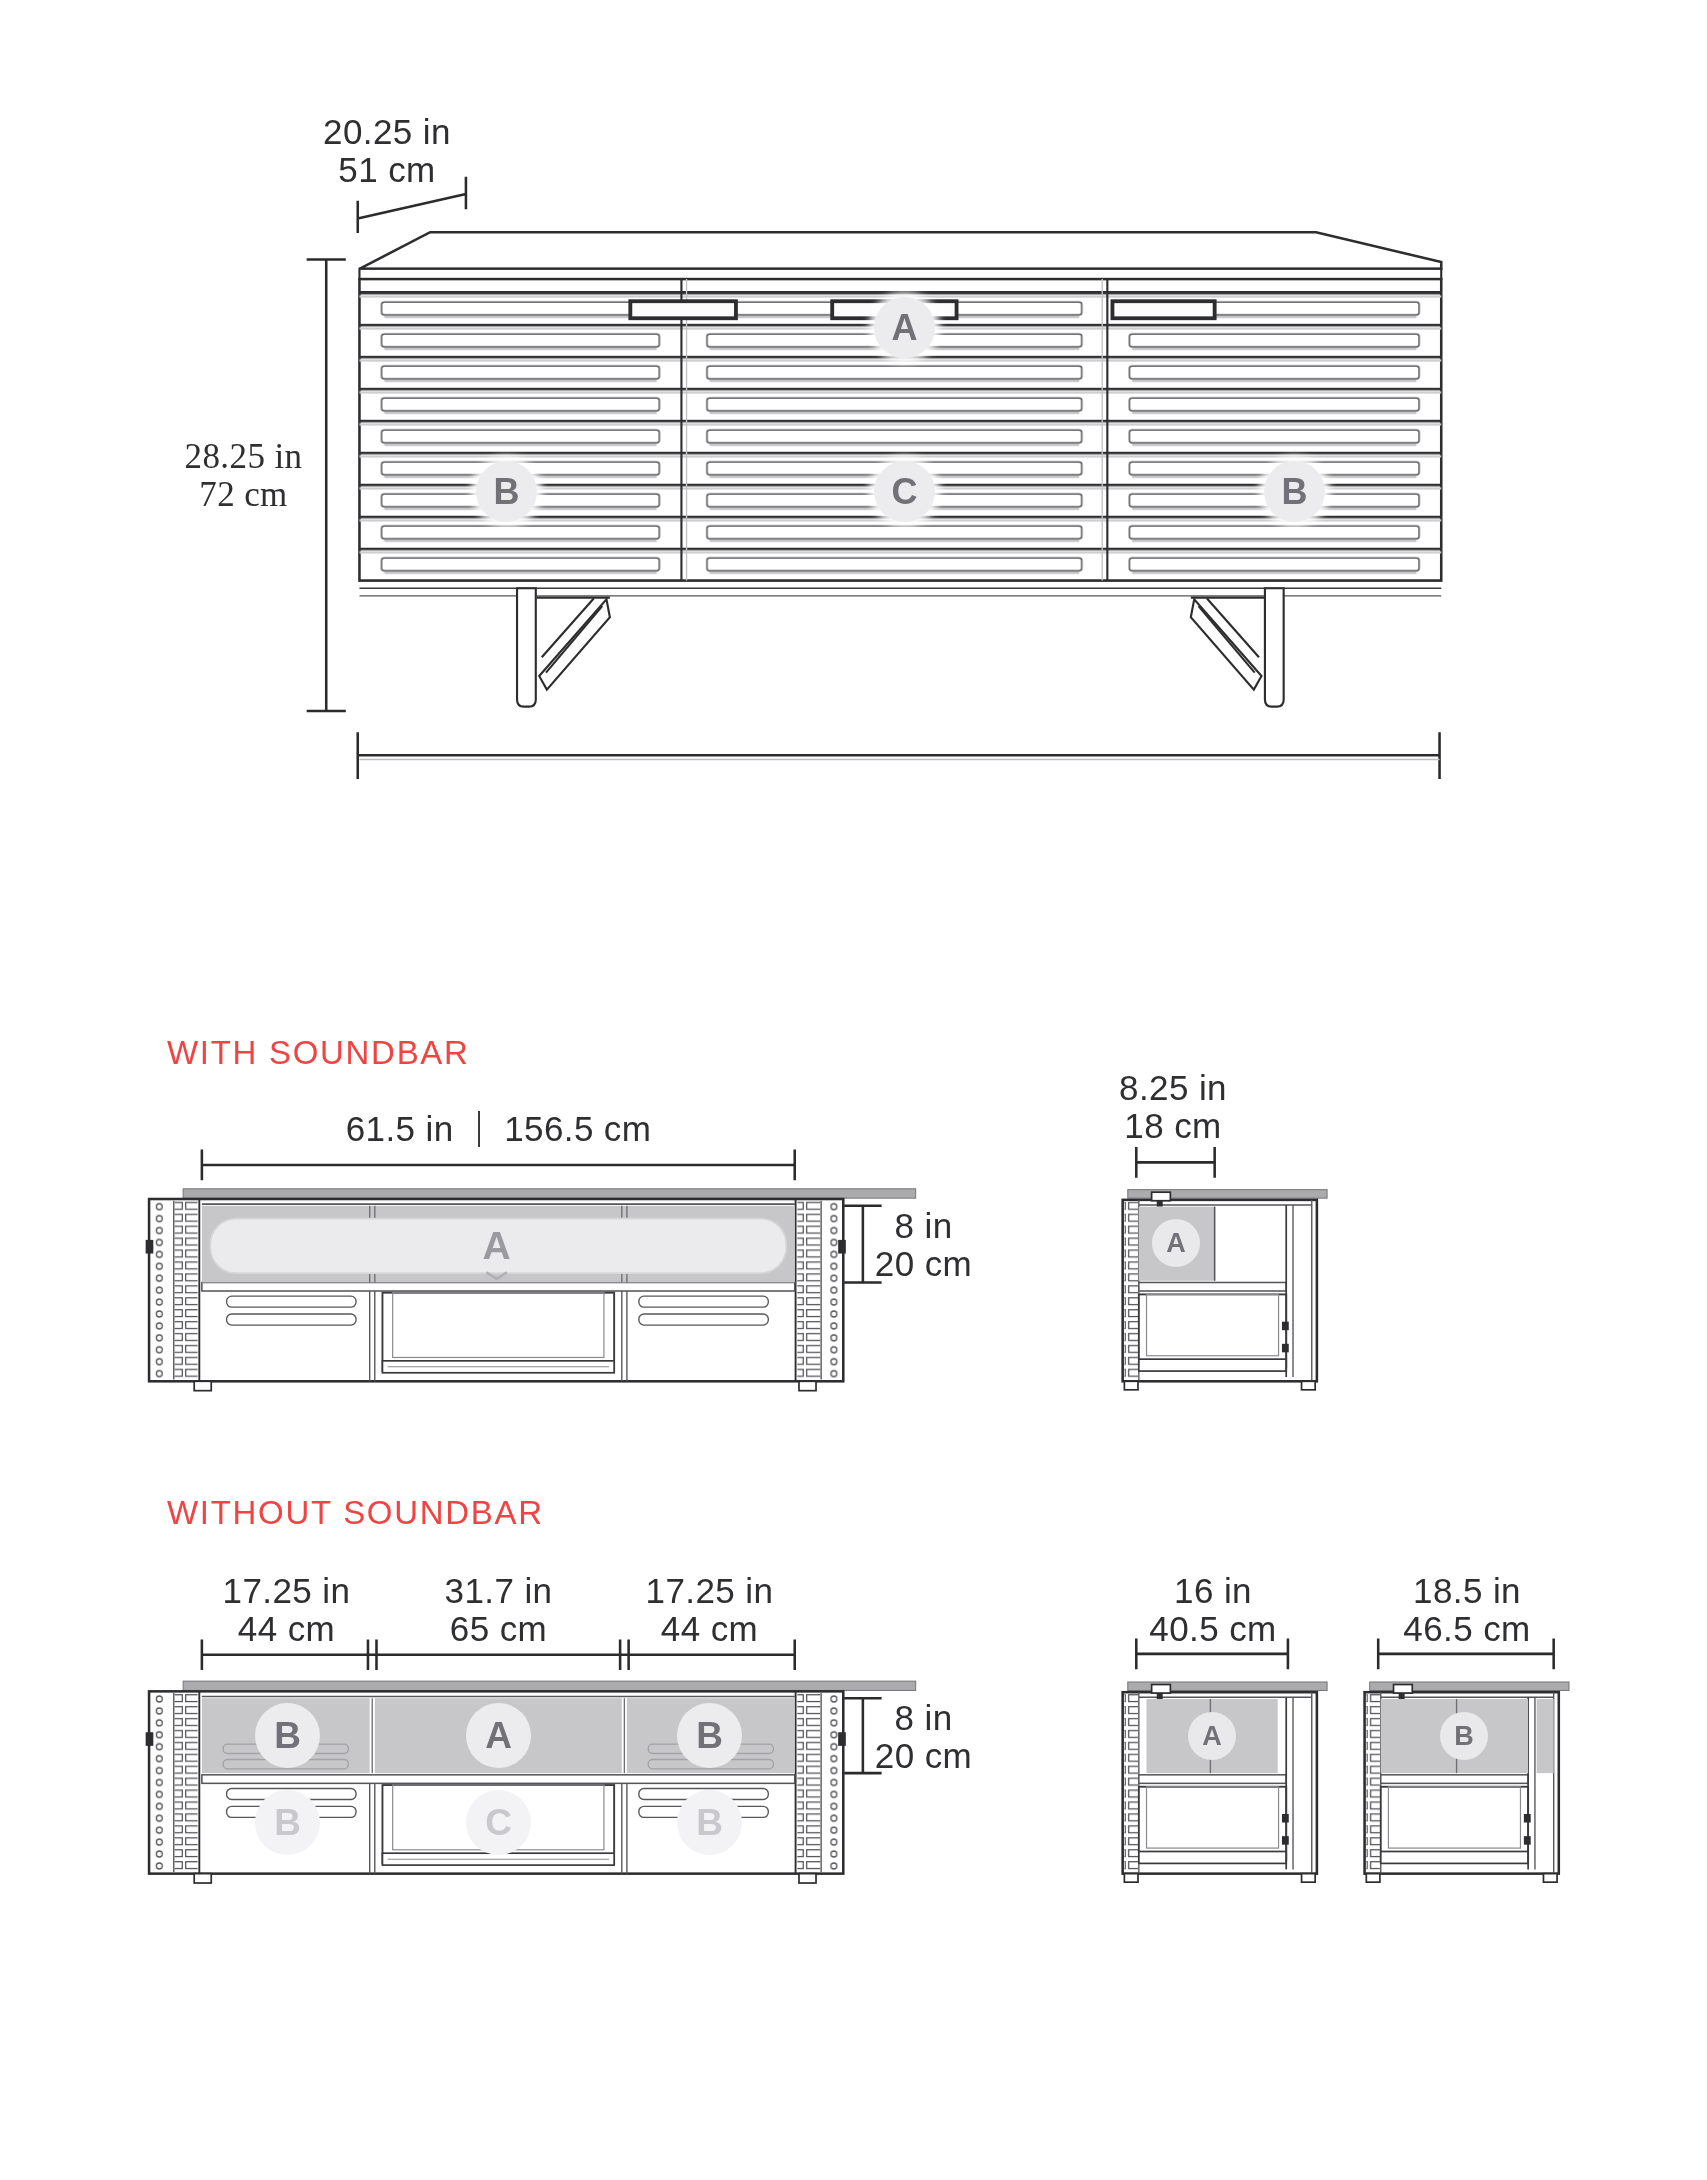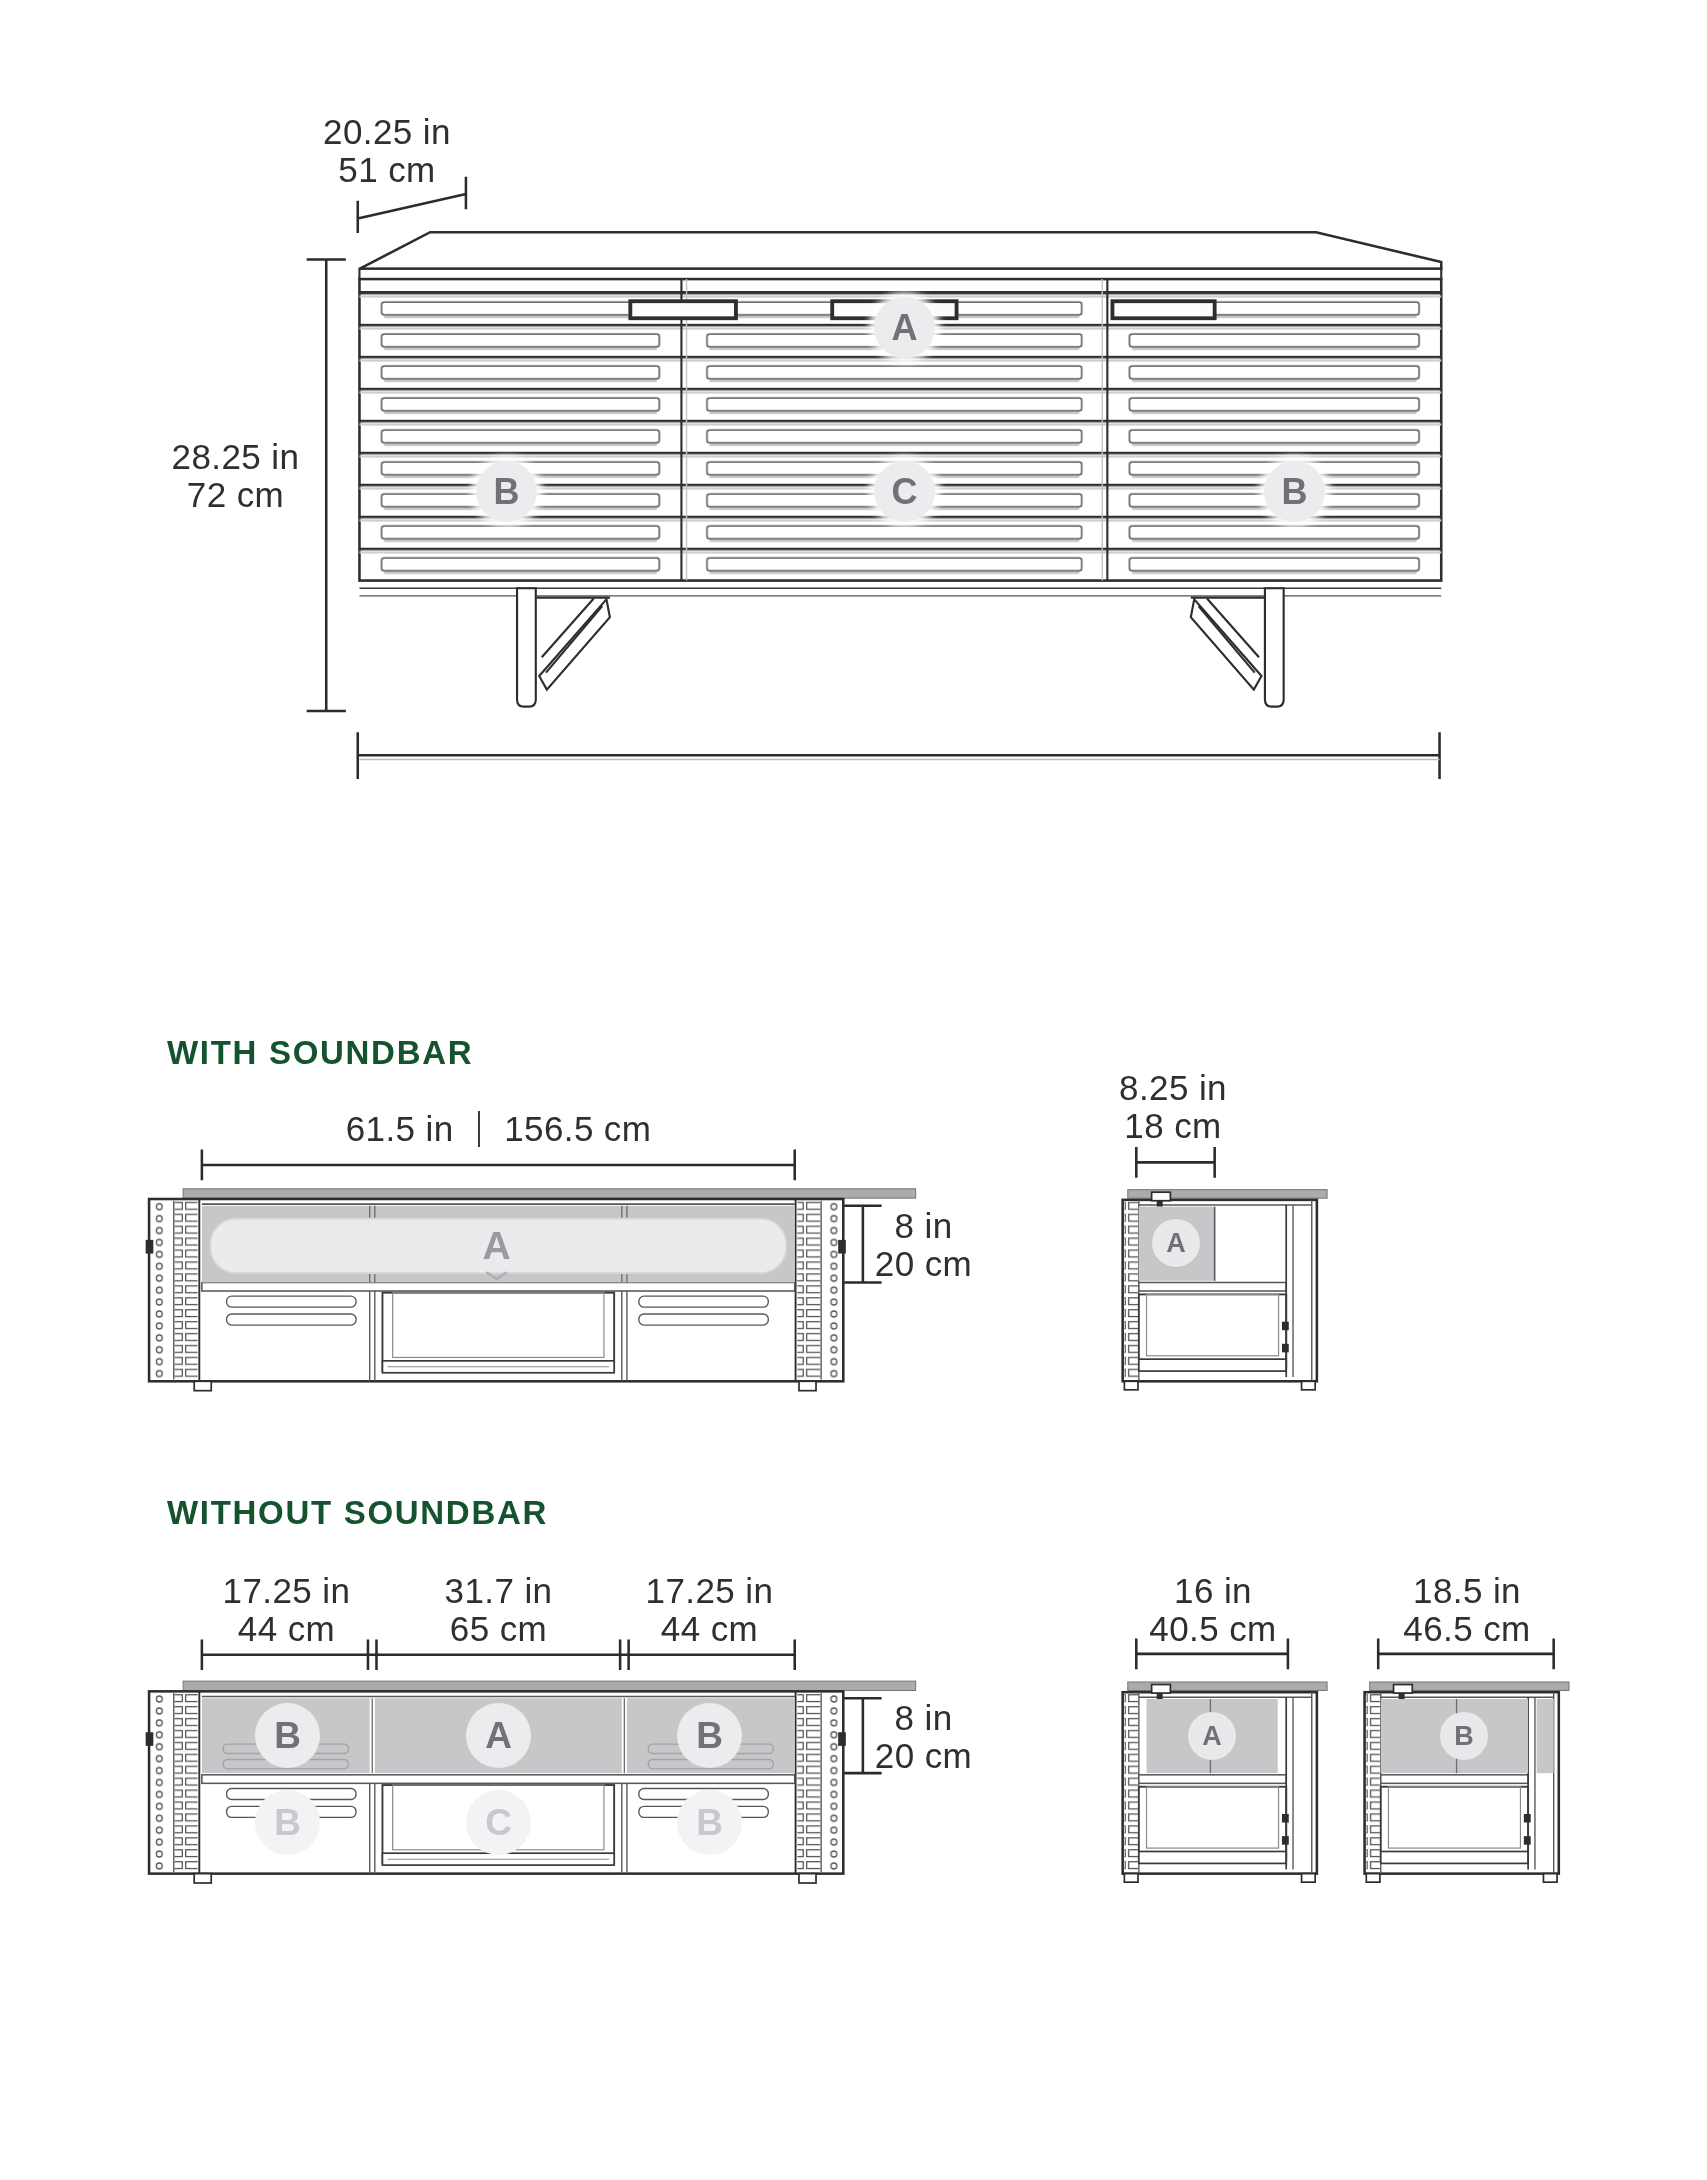--- a/index.html
+++ b/index.html
@@ -1,21 +1,21 @@
 <!DOCTYPE html>
 <html style="font-size:13.6px"><head>
 <meta charset="utf-8">
 <style>
   html,body{margin:0;padding:0;background:#fff;}
   .page{position:relative;width:1707px;height:2181px;background:#ffffff;overflow:hidden;
         font-family:"Liberation Sans", sans-serif;color:#2f2f32;margin-top:8px;}
   svg.art{position:absolute;left:0;top:0;width:1707px;height:2181px;}
   .txt{position:absolute;text-align:center;font-size:35px;line-height:38px;color:#2f2f32;
        letter-spacing:0.4px;white-space:nowrap;}
-  .heading{position:absolute;font-size:33px;font-weight:700;color:#14532d;letter-spacing:1.7px;
+  .heading{position:absolute;font-size:33px;font-weight:400;color:#ef4444;letter-spacing:1.7px;
            white-space:nowrap;}
   .dimrow{position:absolute;display:flex;align-items:center;justify-content:center;
           font-size:35px;color:#2f2f32;letter-spacing:0.4px;white-space:nowrap;}
   .dimrow .sep{width:2.6px;height:36px;background:#3a3a3d;margin:0 24px;}
   .badge{position:absolute;border-radius:50%;background:#ececee;color:#717177;
          display:flex;align-items:center;justify-content:center;font-weight:700;}
   .badge.halo{box-shadow:0 0 7.7px 5.1px rgba(255,255,255,.9);}
   .badge.d72{width:61px;height:61px;font-size:36px;}
   .badge.d76{width:65px;height:65px;font-size:37px;}
   .badge.d56{width:48px;height:48px;font-size:27px;background:#e9e9eb;}
@@ -210,21 +210,21 @@
       <path d="M991,1984 H1035 M1013,1984 V2072 M991,2072 H1035"></path>
       <path d="M1334,1914 V1950 M1334,1932 H1512 M1512,1914 V1950"></path>
       <path d="M1618,1914 V1950 M1618,1932 H1824 M1824,1914 V1950"></path>
     </g>
   </svg>
 
   <div class="txt" style="left:285px;top:105px;width:204px;">
     <div>20.25 in</div>
     <div>51 cm</div>
   </div>
-  <div class="txt" style="left:142px;top:430px;width:187px;">
+  <div class="txt" style="left:150px;top:430px;width:187px;font-family:Liberation Serif, serif;">
     <div>28.25 in</div>
     <div>72 cm</div>
   </div>
 
   <div class="badge d72 halo" style="left:874px;top:289px;">A</div>
   <div class="badge d72 halo" style="left:476px;top:453px;">B</div>
   <div class="badge d72 halo" style="left:874px;top:453px;">C</div>
   <div class="badge d72 halo" style="left:1264px;top:453px;">B</div>
 
   <div class="heading" style="left:167px;top:1026px;">WITH SOUNDBAR</div>

